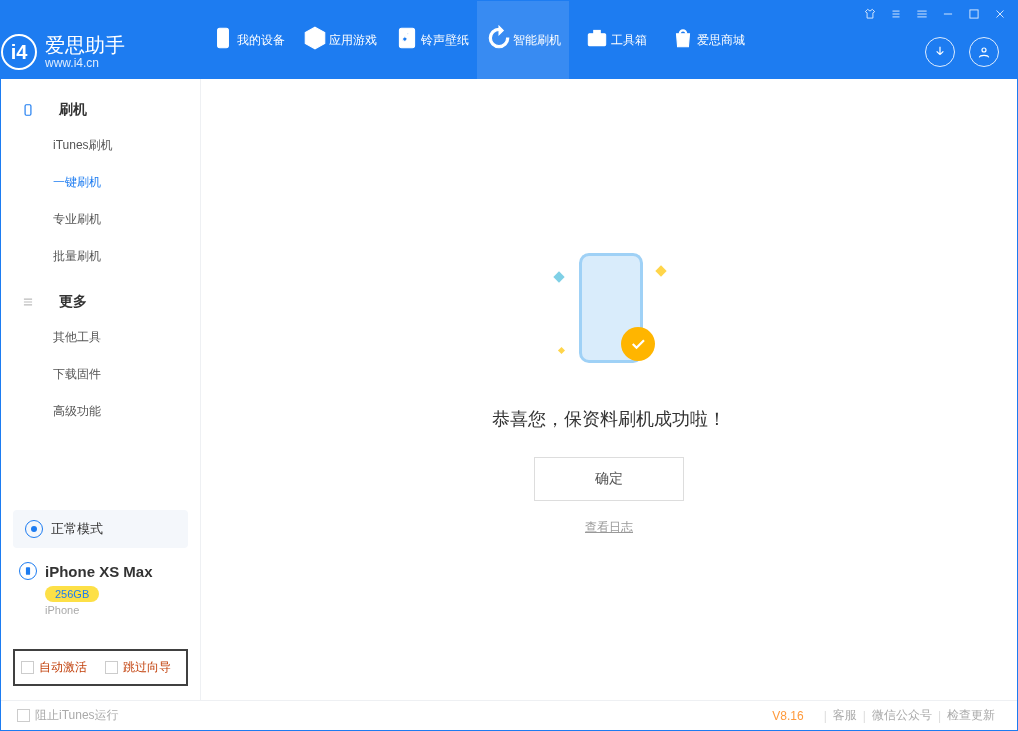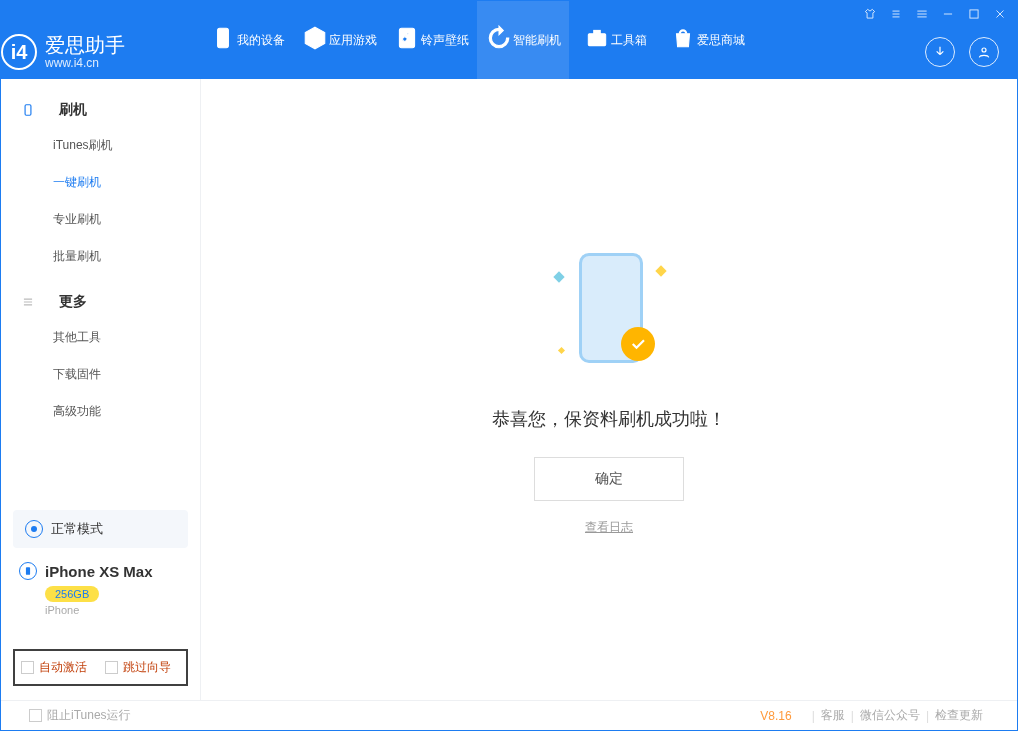--- a/index.html
+++ b/index.html
@@ -58,21 +58,21 @@
 .check-badge svg { width:18px;height:18px;stroke:#fff;stroke-width:3;fill:none; }
 .sparkle { position:absolute; width:8px;height:8px;background:#ffd54a; transform:rotate(45deg); }
 .sparkle.s1{left:6px;top:30px;background:#7fd0e6;}
 .sparkle.s2{right:4px;top:24px;}
 .sparkle.s3{left:10px;bottom:30px;width:5px;height:5px;}
 .success-msg { font-size:18px; color:#333; margin-bottom:26px; }
 .ok-btn { width:150px; height:44px; border:1px solid #ddd; background:#fff; font-size:14px; color:#555; cursor:pointer; margin-bottom:18px; }
 .log-link { font-size:12px; color:#999; text-decoration:underline; cursor:pointer; }
 
 
-.footer { height:30px; border-top:1px solid #eef0f3; display:flex; align-items:center; padding:0 28px; font-size:12px; color:#aaa; }
+.footer { height:30px; border-top:1px solid #eef0f3; display:flex; align-items:center; padding:0 16px; font-size:12px; color:#aaa; }
 .footer .cb .box { border-color:#ccc; }
 .footer-spacer { flex:1; }
 .footer .ver { color:#ff9a3c; margin-right:20px; }
 .footer a { color:#aaa; text-decoration:none; margin:0 6px; cursor:pointer; }
 .footer .sep { color:#ddd; }
 </style>
 </head>
 <body>
 
 <div class="header">

